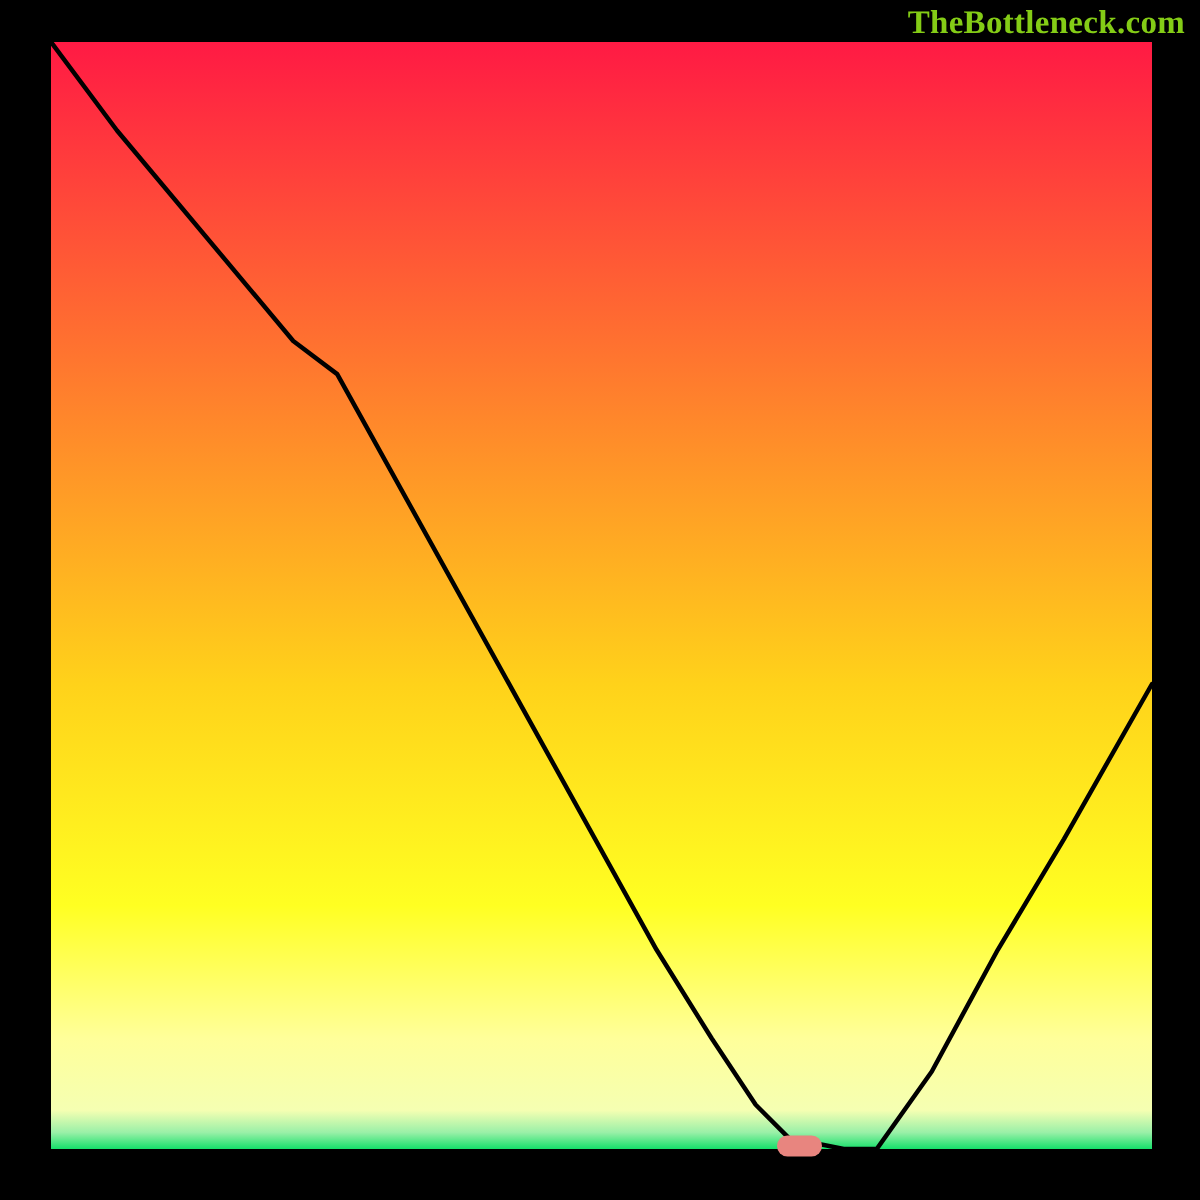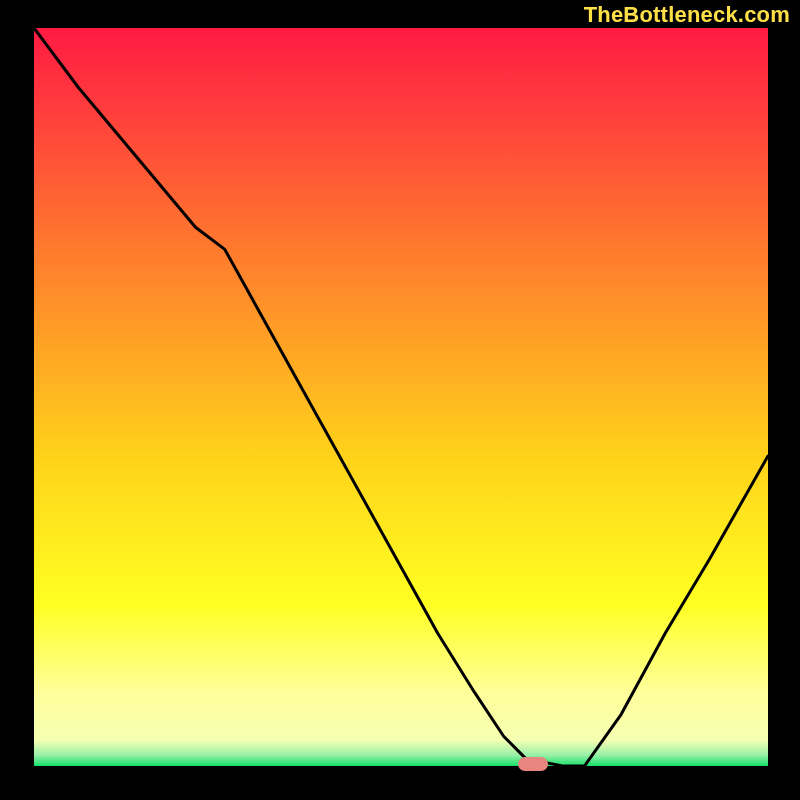--- a/index.html
+++ b/index.html
@@ -13,24 +13,24 @@
   .frame {
     position: relative;
     width: 800px;
     height: 800px;
     background: #000;
   }
   .watermark {
     position: absolute;
     top: 2px;
     right: 10px;
-    font-family: Liberation Sans, sans-serif;
+    font-family: Liberation Serif, serif;
     font-size: 22px;
     font-weight: 600;
-    color: #fde047;
+    color: #84cc16;
     letter-spacing: 0.2px;
   }
   svg.plot {
     position: absolute;
     left: 34px;
     top: 28px;
     width: 734px;
     height: 738px;
     display: block;
   }

